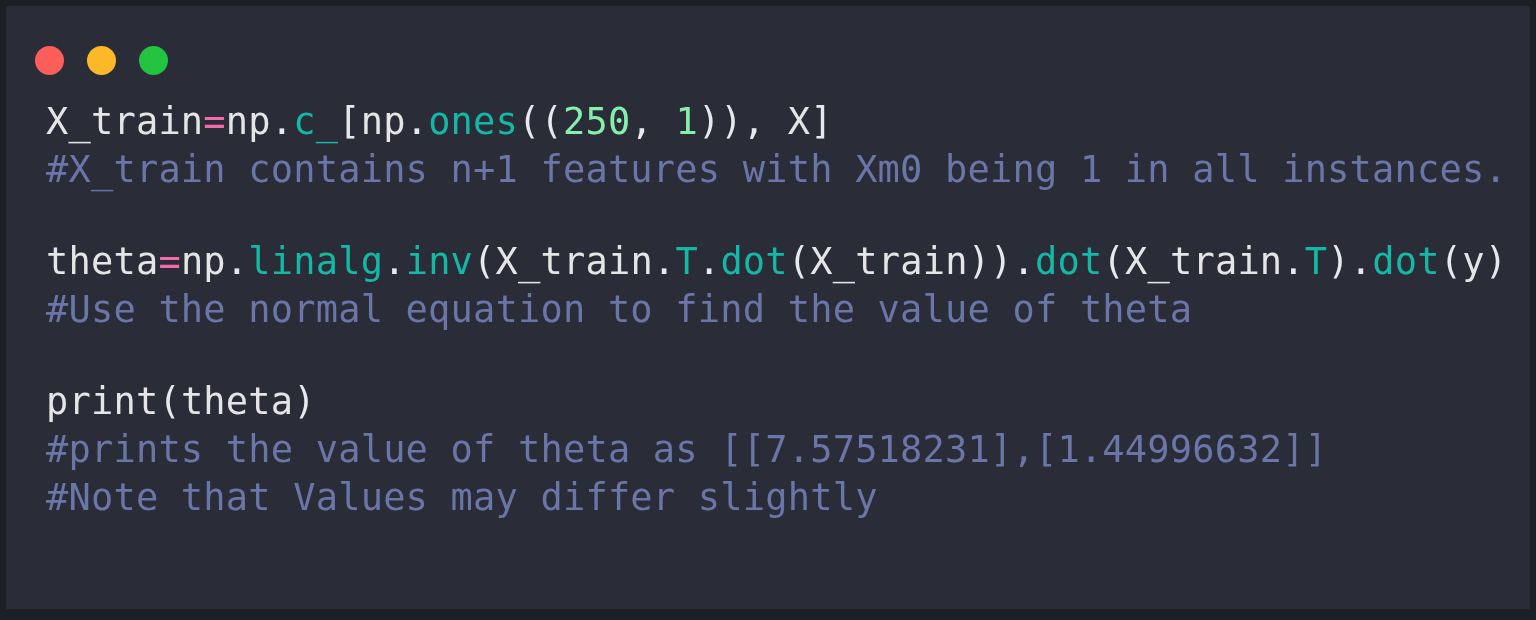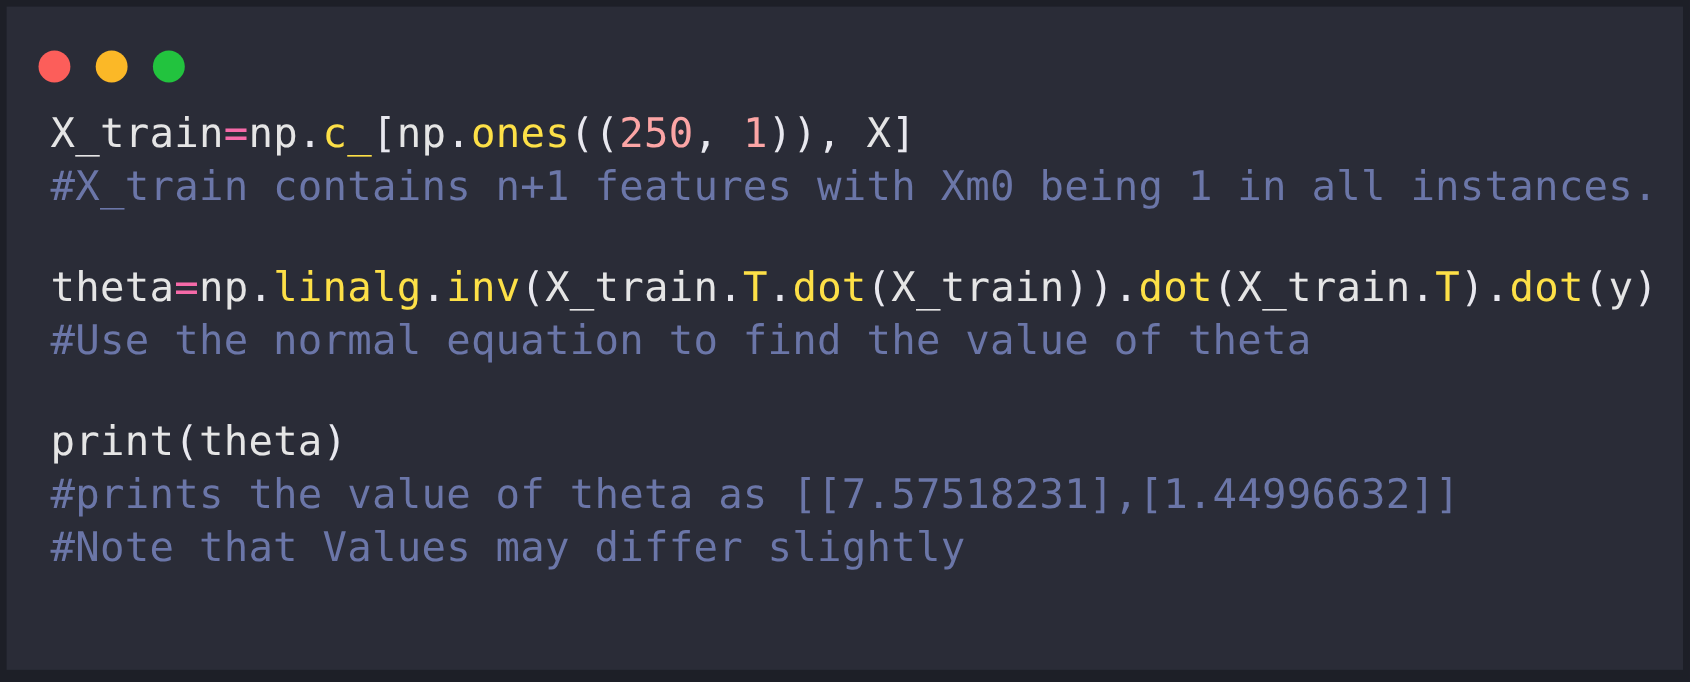--- a/index.html
+++ b/index.html
@@ -53,22 +53,22 @@
     font-family: "DejaVu Sans Mono", "Liberation Mono", monospace;
   }
   .line {
     height: 48px;
     white-space: pre;
   }
   .line.blank { height: 44px; }
 
   
   .t-var   { color: #e5e5e5; }   
-  .t-fn    { color: #fde047; }   
-  .t-num   { color: #fca5a5; }   
+  .t-fn    { color: #14b8a6; }   
+  .t-num   { color: #86efac; }   
   .t-op    { color: #f56aa8; }   
   .t-punc  { color: #e8e8ef; }   
   .t-cmt   { color: #6b76a8; }   
 </style>
 </head>
 <body>
 
 <div class="window">
 
   <div class="titlebar">

